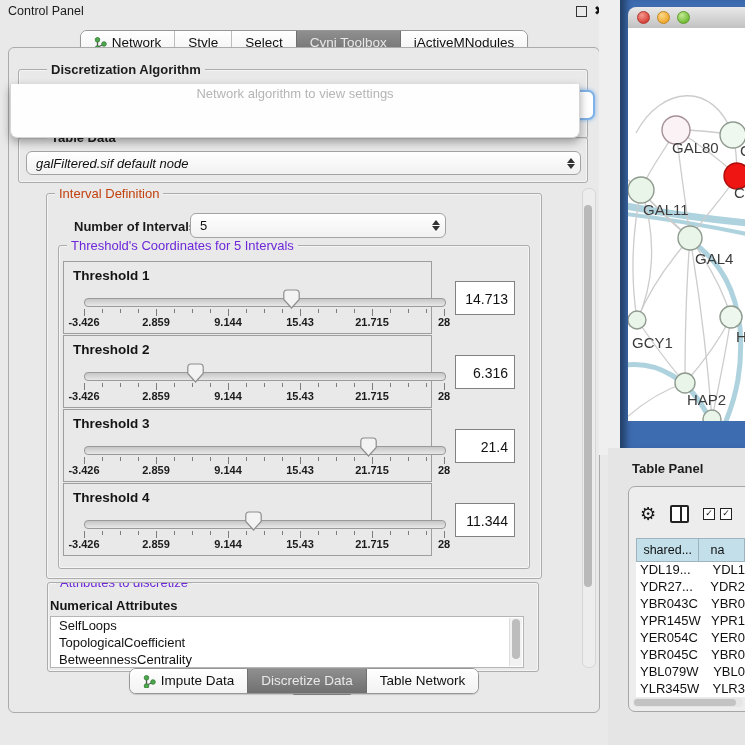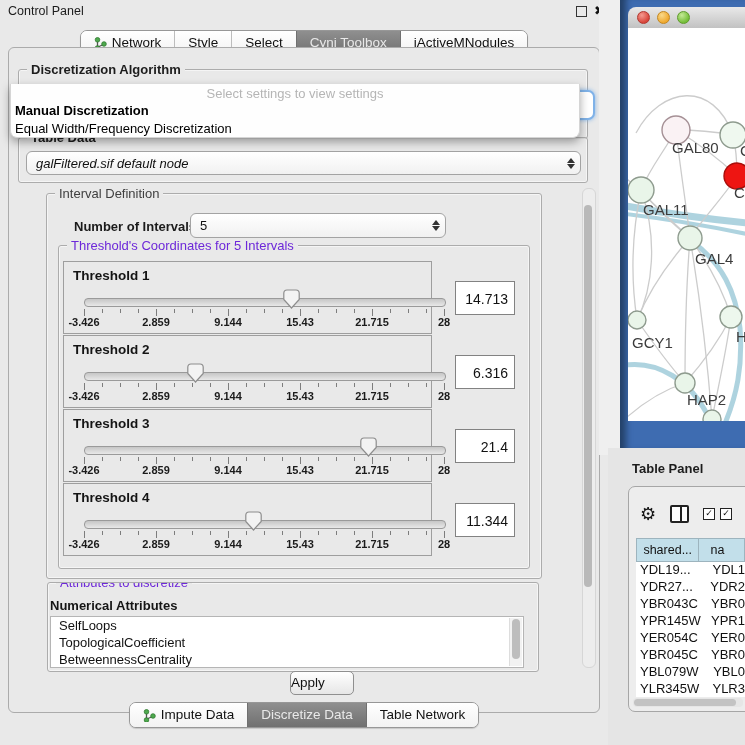--- a/index.html
+++ b/index.html
@@ -12,28 +12,28 @@
   #ctl-title{left:8px;top:4px;font-size:12.5px;color:#1c1c1c;}
   #float-ic{left:576px;top:6px;width:9px;height:9px;border:1.5px solid #333;background:transparent;}
   #close-ic{left:594px;top:3px;font-size:13px;font-weight:bold;color:#111;}
 
   .segbar{display:inline-flex;border:1px solid #979797;border-radius:7px;overflow:hidden;background:#fff;box-shadow:0 1px 1px rgba(0,0,0,.15);}
   .seg{padding:0 13px;line-height:24px;font-size:13.5px;color:#111;background:linear-gradient(#ffffff,#f2f2f2);white-space:nowrap;display:flex;align-items:center;gap:5px;}
   .seg + .seg{border-left:1px solid #bdbdbd;}
   .seg.active{background:linear-gradient(#8f8f8f,#707070);color:#e9e9e9;border-left-color:#707070;}
   .seg.active + .seg{border-left-color:#707070;}
   #top-tabs{top:30px;left:0;width:608px;text-align:center;}
-  #bottom-tabs{top:702px;left:0;width:608px;text-align:center;z-index:40;}
+  #bottom-tabs{top:668px;left:0;width:608px;text-align:center;z-index:40;}
 
   #content-panel{left:8px;top:47px;width:590px;height:664px;border:1px solid #ABABAB;border-radius:6px;background:#E9E9E9;}
 
   .group{border:1px solid #ACACAC;border-radius:3px;box-shadow:inset 0 0 0 1px rgba(255,255,255,.55);}
   .group-title{position:absolute;top:-8px;left:8px;background:#E9E9E9;padding:0 4px;font-size:13px;white-space:nowrap;}
-  .gt-bold{font-weight:bold;color:#1d1d1d;}
-  .gt-green{color:#404040;}
+  .gt-bold{font-weight:bold;color:#1d1d1d;margin-left:20px;}
+  .gt-green{color:#c2410c;}
   .gt-blue{color:#6d28d9;}
 
   #disc-group{left:10px;top:22px;width:568px;height:68px;}
   #tabledata-group{left:10px;top:90px;width:568px;height:44px;}
 
   
   .combo{background:linear-gradient(#ffffff,#f1f1f1);border:1px solid #A3A3A3;border-radius:6px;display:flex;align-items:center;}
   .combo-text{flex:1;padding-left:9px;font-size:13px;color:#111;white-space:nowrap;overflow:hidden;}
   .spinner{width:18px;display:flex;flex-direction:column;align-items:center;justify-content:center;gap:1px;}
   .spinner b{width:0;height:0;border-left:4px solid transparent;border-right:4px solid transparent;}
@@ -142,25 +142,21 @@
 
   <div class="abs" id="content-panel"></div>
 
   <div class="abs group" id="disc-group" style="left:18px;top:69px;width:568px;height:68px;">
     <span class="group-title gt-bold">Discretization Algorithm</span>
   </div>
 
   <div class="abs" id="focus-combo-frag"></div>
 
   <div class="abs" id="algo-popup">
-    <span id="popup-placeholder">Select settings to view settings</span>
-    <div id="popup-items">
-        <span class="popup-item selected">Manual Discretization</span>
-        <span class="popup-item">Equal Width/Frequency Discretization</span>
-      </div>
+    <span id="popup-placeholder">Network algorithm to view settings</span>
   </div>
 
   <div class="abs group" id="tabledata-group" style="left:18px;top:137px;width:568px;height:44px;">
     <span class="group-title gt-bold">Table Data</span>
     <div class="combo" style="position:absolute;left:7px;top:13px;width:553px;height:22px;font-style:italic;">
       <span class="combo-text">galFiltered.sif default node</span>
       <span class="spinner">
           <b class="spin-up"></b>
           <b class="spin-down"></b>
         </span>

